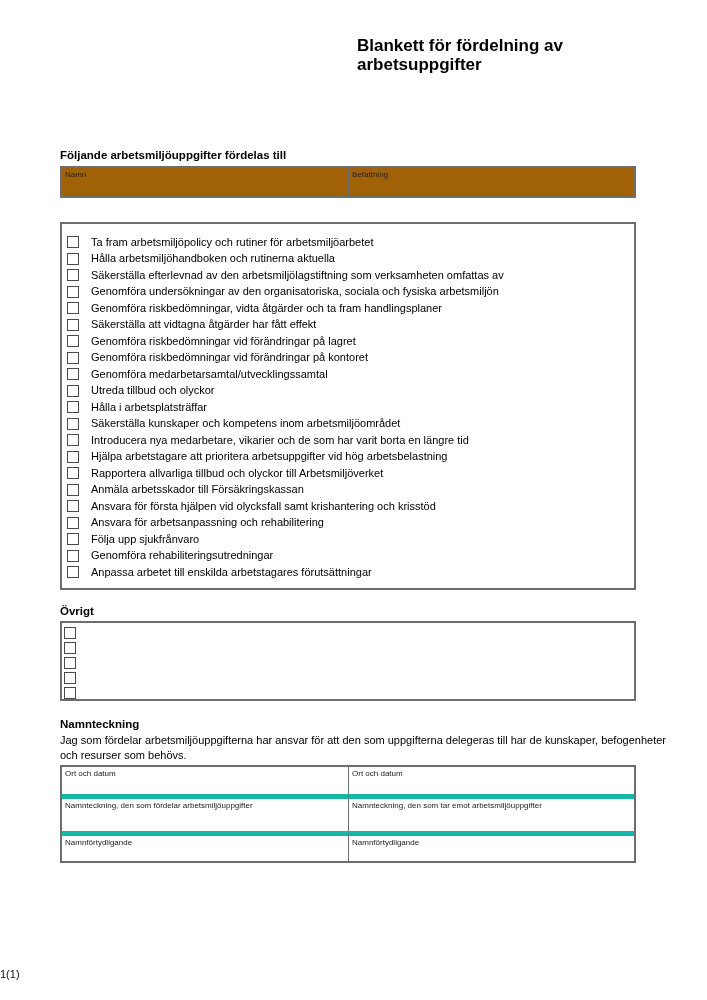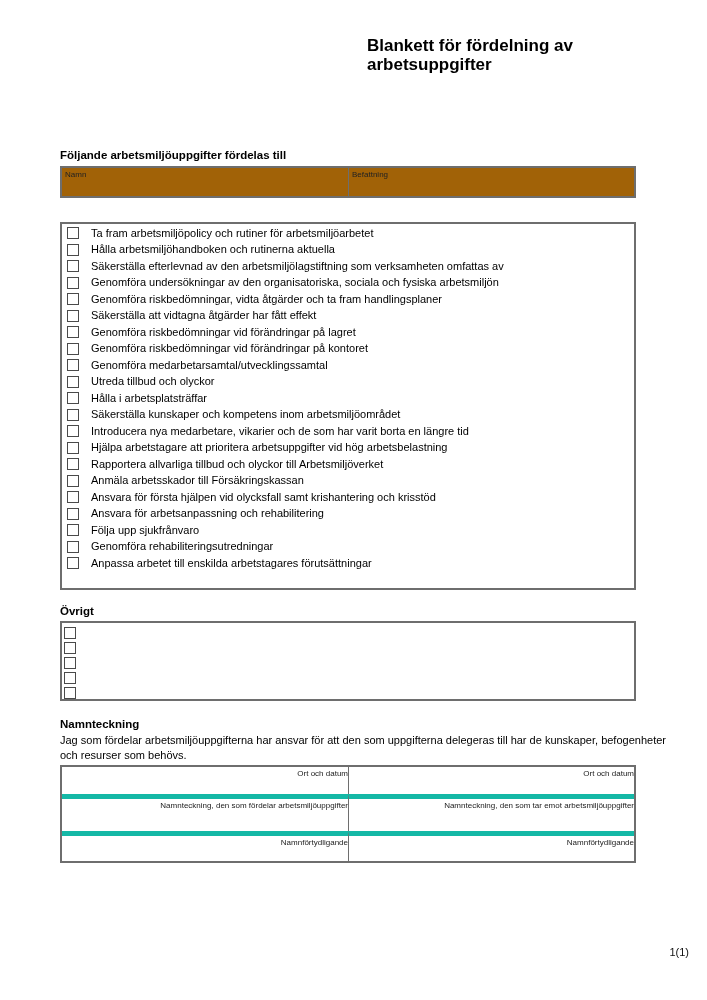--- a/index.html
+++ b/index.html
@@ -1,36 +1,36 @@
 <!DOCTYPE html>
 <html lang="sv"><head>
 <meta charset="utf-8">
 <style>
   html, body { margin:0; padding:0; background:#fff; }
   .page {
     position:relative; width:707px; height:1000px; background:#ffffff;
     font-family:"Liberation Sans", sans-serif; color:#000; overflow:hidden;
   }
   .title {
-    position:absolute; left:367px; top:36px; width:300px;
+    position:absolute; left:357px; top:36px; width:300px;
     font-size:17px; line-height:19px; font-weight:bold; margin:0;
   }
   .content { position:absolute; left:60px; top:148px; width:576px; }
   .section-heading { font-size:11.5px; font-weight:bold; line-height:14px; }
 
   .recipient-table {
     display:grid; grid-template-columns:1fr 1fr; height:32px;
     border:2px solid #6e6e6e; box-sizing:border-box; margin-top:4px; background:#a16207;
   }
   .recipient-table .field-cell + .field-cell { border-left:1px solid #6e6e6e; }
   .field-label { font-size:8px; color:#222; display:block; padding:2px 0 0 3px; line-height:9px; }
 
   .task-box {
     margin-top:24px; height:368px; border:2px solid #6e6e6e;
-    box-sizing:border-box; padding-top:1px; background:#fff;
+    box-sizing:border-box; padding-top:10px; background:#fff;
   }
   .task-row { display:flex; align-items:center; height:16.5px; }
   .checkbox {
     flex:0 0 auto; width:10px; height:10px; border:1px solid #4a4a4a;
     background:#fff; margin-left:5px;
   }
   .task-label { font-size:11px; margin-left:12px; white-space:nowrap; line-height:11px; }
 
   .other-heading { margin-top:14px; margin-bottom:3px; }
   .other-box {
@@ -41,27 +41,27 @@
   .other-row .checkbox { margin-left:2px; }
 
   .signature-heading { margin-top:16px; }
   .statement { font-size:11px; line-height:15px; margin:2px 0 0 0; width:607px; }
 
   .signature-table {
     margin-top:2px; display:grid; grid-template-columns:1fr 1fr;
     grid-template-rows:27px 37px 30px; height:98px;
     border:2px solid #6e6e6e; box-sizing:border-box; background:#fff;
   }
-  .sig-cell { box-sizing:border-box;text-align:right; }
+  .sig-cell { box-sizing:border-box; }
   .sig-cell:nth-child(even) { border-left:1px solid #6e6e6e; }
   .sig-cell:nth-child(n+3) { border-top:5px solid #14b8a6; }
 
   .footer {
-    position:absolute; top:946px; left:0; width:689px;
-    text-align:right; font-size:11px; color:#111;
+    position:absolute; top:968px; left:0; width:689px;
+    text-align:left; font-size:11px; color:#111;
   }
 </style>
 </head>
 <body>
 
 <div class="page">
 
   <h1 class="title">Blankett för fördelning av arbetsuppgifter</h1>
 
   <div class="content">

